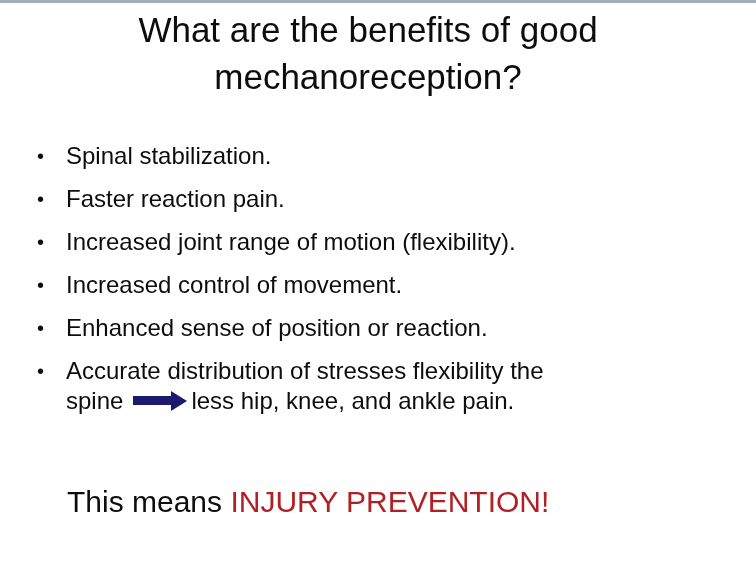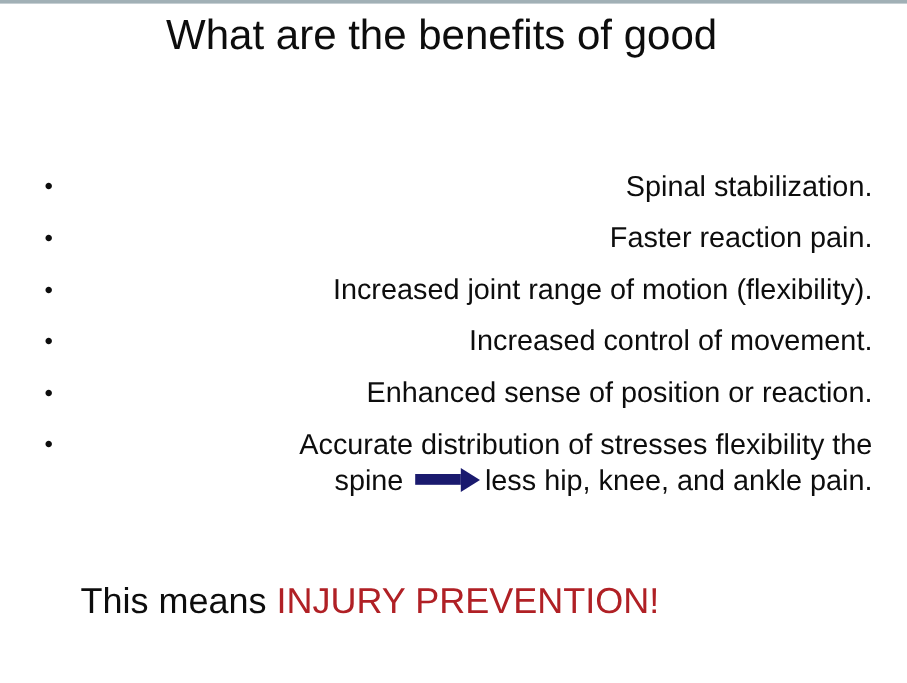--- a/index.html
+++ b/index.html
@@ -48,21 +48,21 @@
     line-height:30px;
     margin-bottom:13px;
     color:var(--text);
   }
   .bullet-marker{
     width:29px;
     flex:0 0 29px;
     font-size:20px;
     line-height:30px;
   }
-  .bullet-text{flex:1;text-align:right;}
+  .bullet-text{flex:1;}
   .arrow{
     display:inline-flex;
     align-items:center;
     vertical-align:middle;
     margin:0 4px 0 10px;
     position:relative;
     top:-2px;
   }
   .arrow-shaft{
     width:38px;height:9px;
@@ -87,20 +87,21 @@
     color:var(--red);
   }
 </style>
 </head>
 <body>
 
 <div class="top-bar"></div>
 
 <h1 class="slide-title">
   <span>What are the benefits of good</span><br>
+  <span>mechanoreception?</span>
 </h1>
 
 <ul class="bullet-list">
   <li class="bullet-item">
     <span class="bullet-marker">•</span>
     <span class="bullet-text">Spinal stabilization.</span>
   </li>
   <li class="bullet-item">
     <span class="bullet-marker">•</span>
     <span class="bullet-text">Faster reaction pain.</span>

